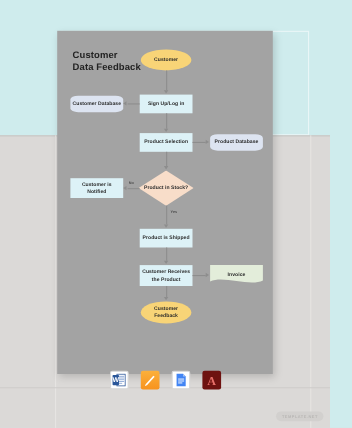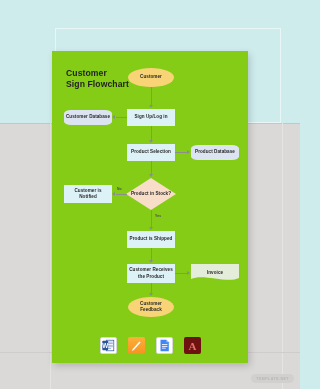--- a/index.html
+++ b/index.html
@@ -21,22 +21,22 @@
     border:1px solid rgba(255,255,255,.55);
     box-sizing:border-box;
   }
   .bg-vline{position:absolute;top:123px;width:1px;height:266px;background:#e6e4e2;}
   .bg-vline.a{left:50px;}
   .bg-vline.b{left:282px;}
   .divider-strip{position:absolute;left:0;top:352px;width:300px;height:1px;background:#cfcdcb;}
 
   
   #doc-card{
-    position:absolute;left:52px;top:51px;width:196px;height:312px;
-    background:#84cc16;
+    position:absolute;left:52px;top:28px;width:196px;height:312px;
+    background:#a3a3a3;
     box-shadow:2px 3px 7px rgba(0,0,0,.17);
   }
 
   .doc-title{
     position:absolute;left:14px;top:17px;
     font-size:8.6px;font-weight:bold;line-height:1.28;
     color:#232323;letter-spacing:.1px;
   }
 
   
@@ -105,21 +105,21 @@
   <div class="bg-gray-line"></div>
   <div class="bg-vline a"></div>
   <div class="bg-vline b"></div>
   <div class="divider-strip"></div>
 </div>
 
 <div id="doc-card">
 
   <div class="doc-title">
     <span>Customer</span><br>
-    <span>Sign Flowchart</span>
+    <span>Data Feedback</span>
   </div>
 
   <div id="flow">
 
     <div class="node n-oval" style="left:76px;top:17px;width:46px;height:19px;">
       <span class="lbl">Customer</span>
     </div>
 
     <div class="node n-process" style="left:75px;top:58px;width:48px;height:17px;">
       <span class="lbl">Sign Up/Log in</span>

